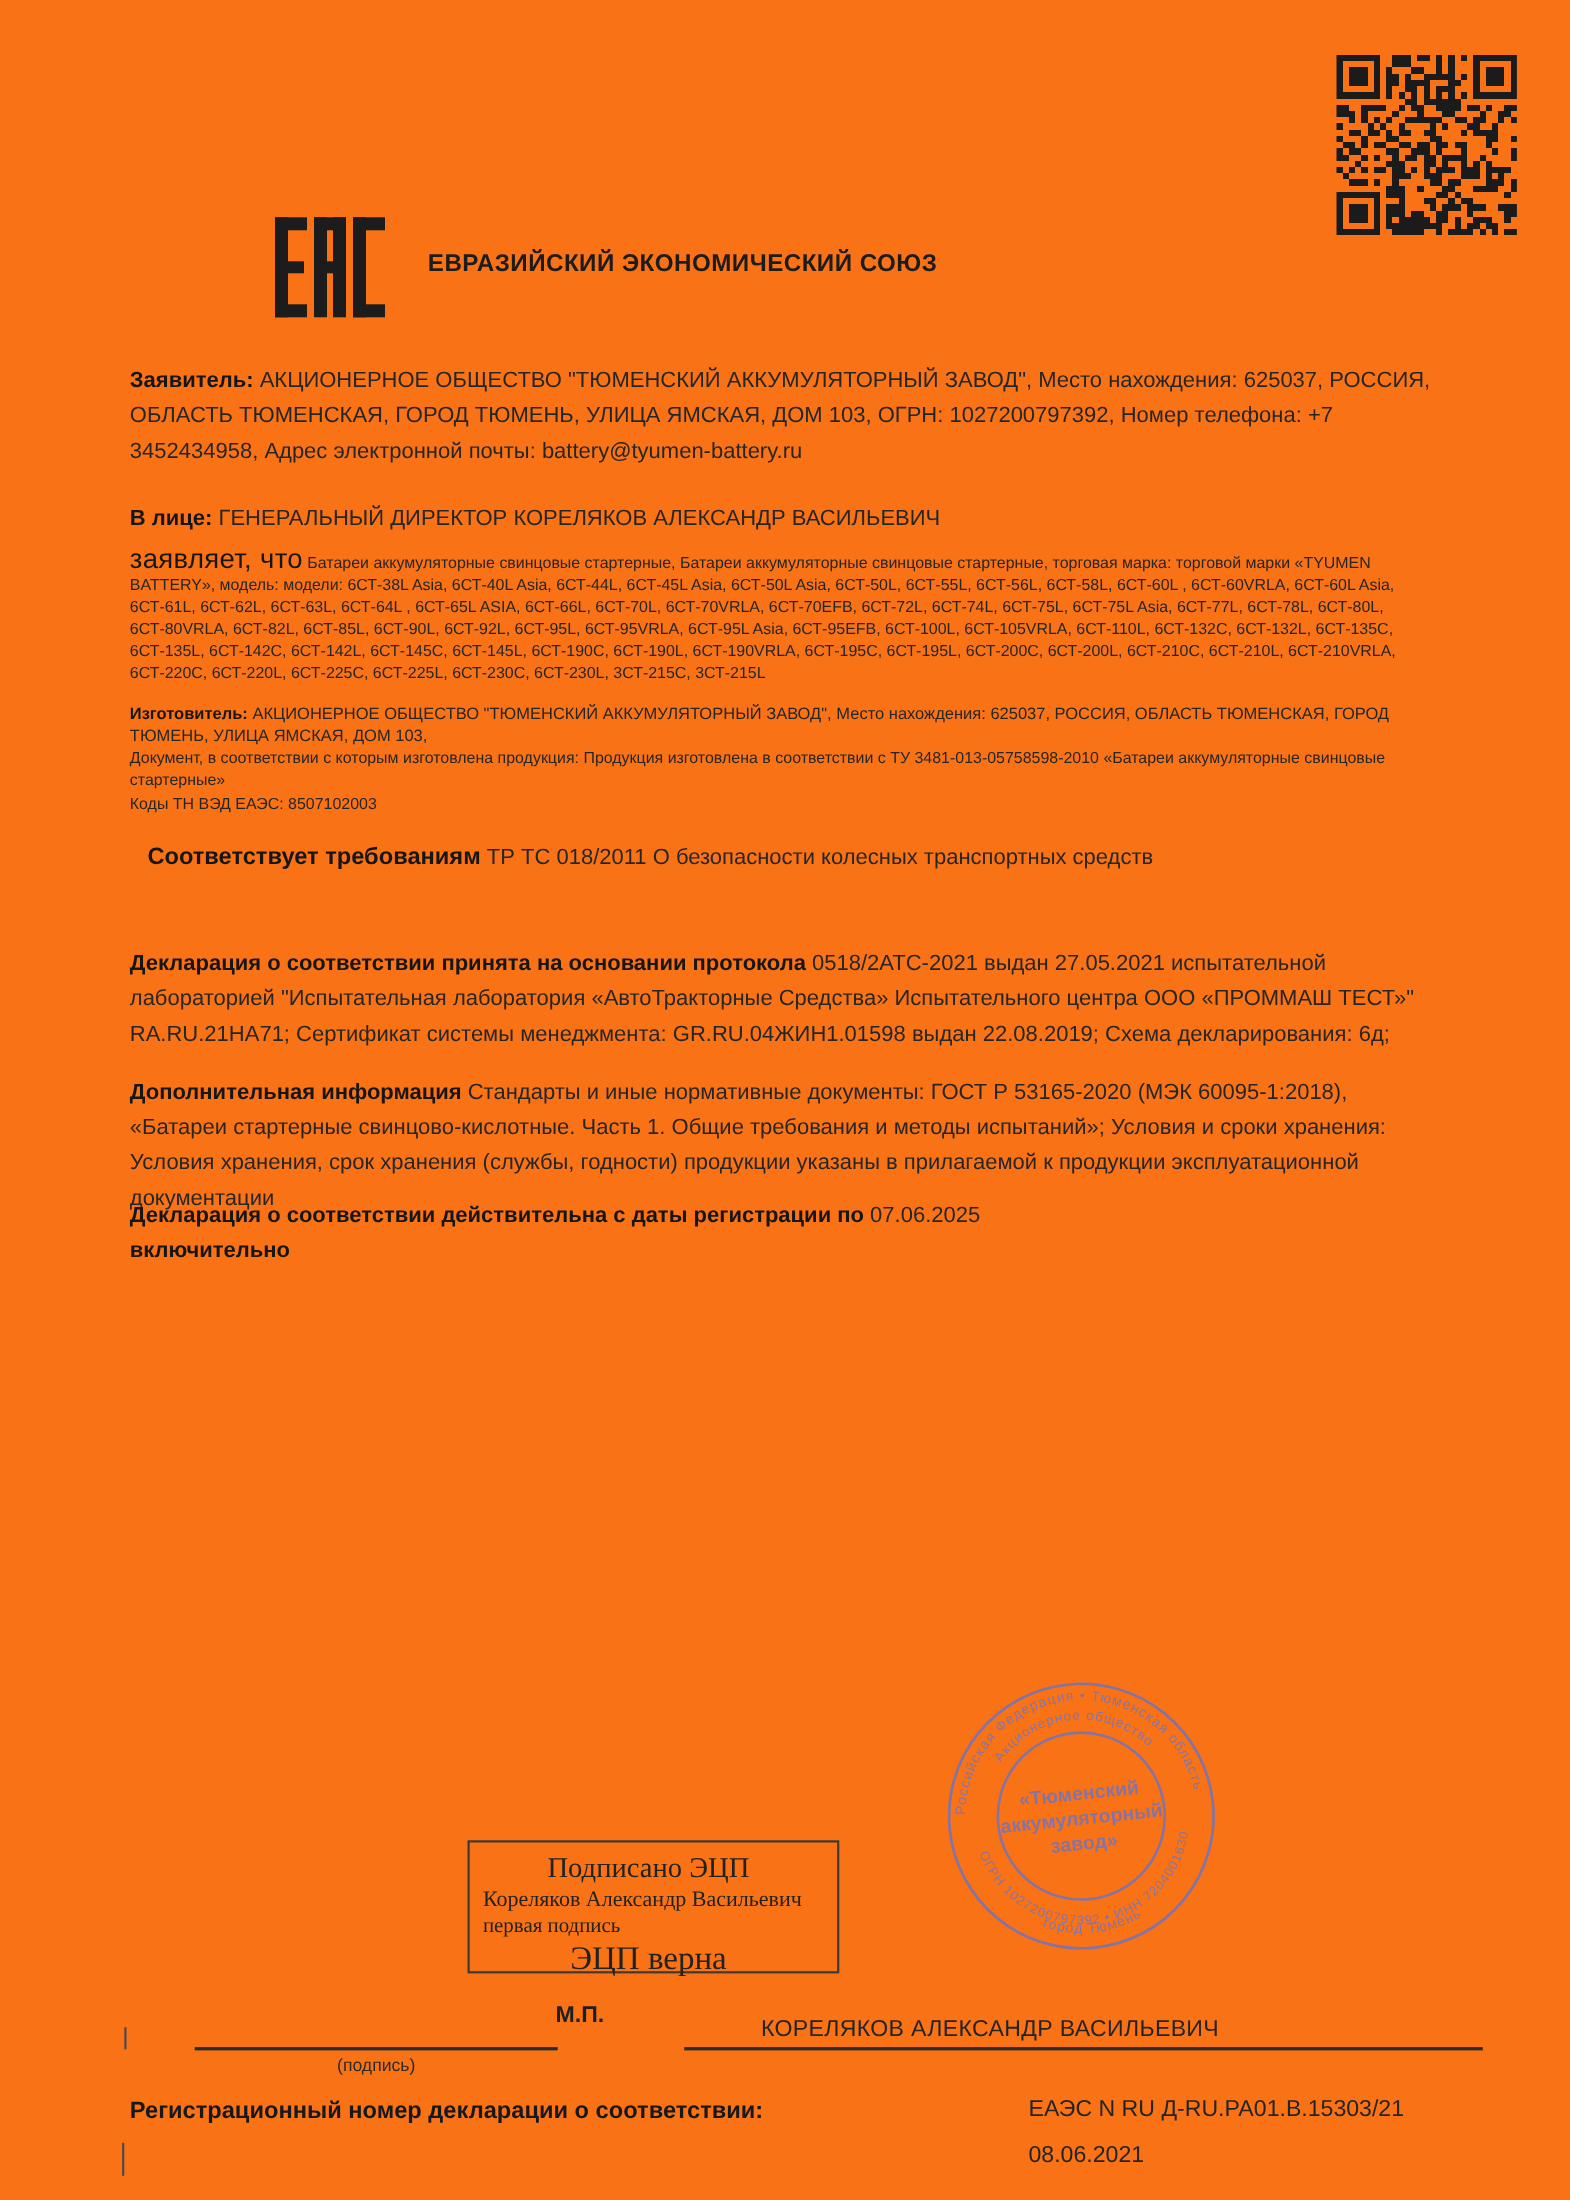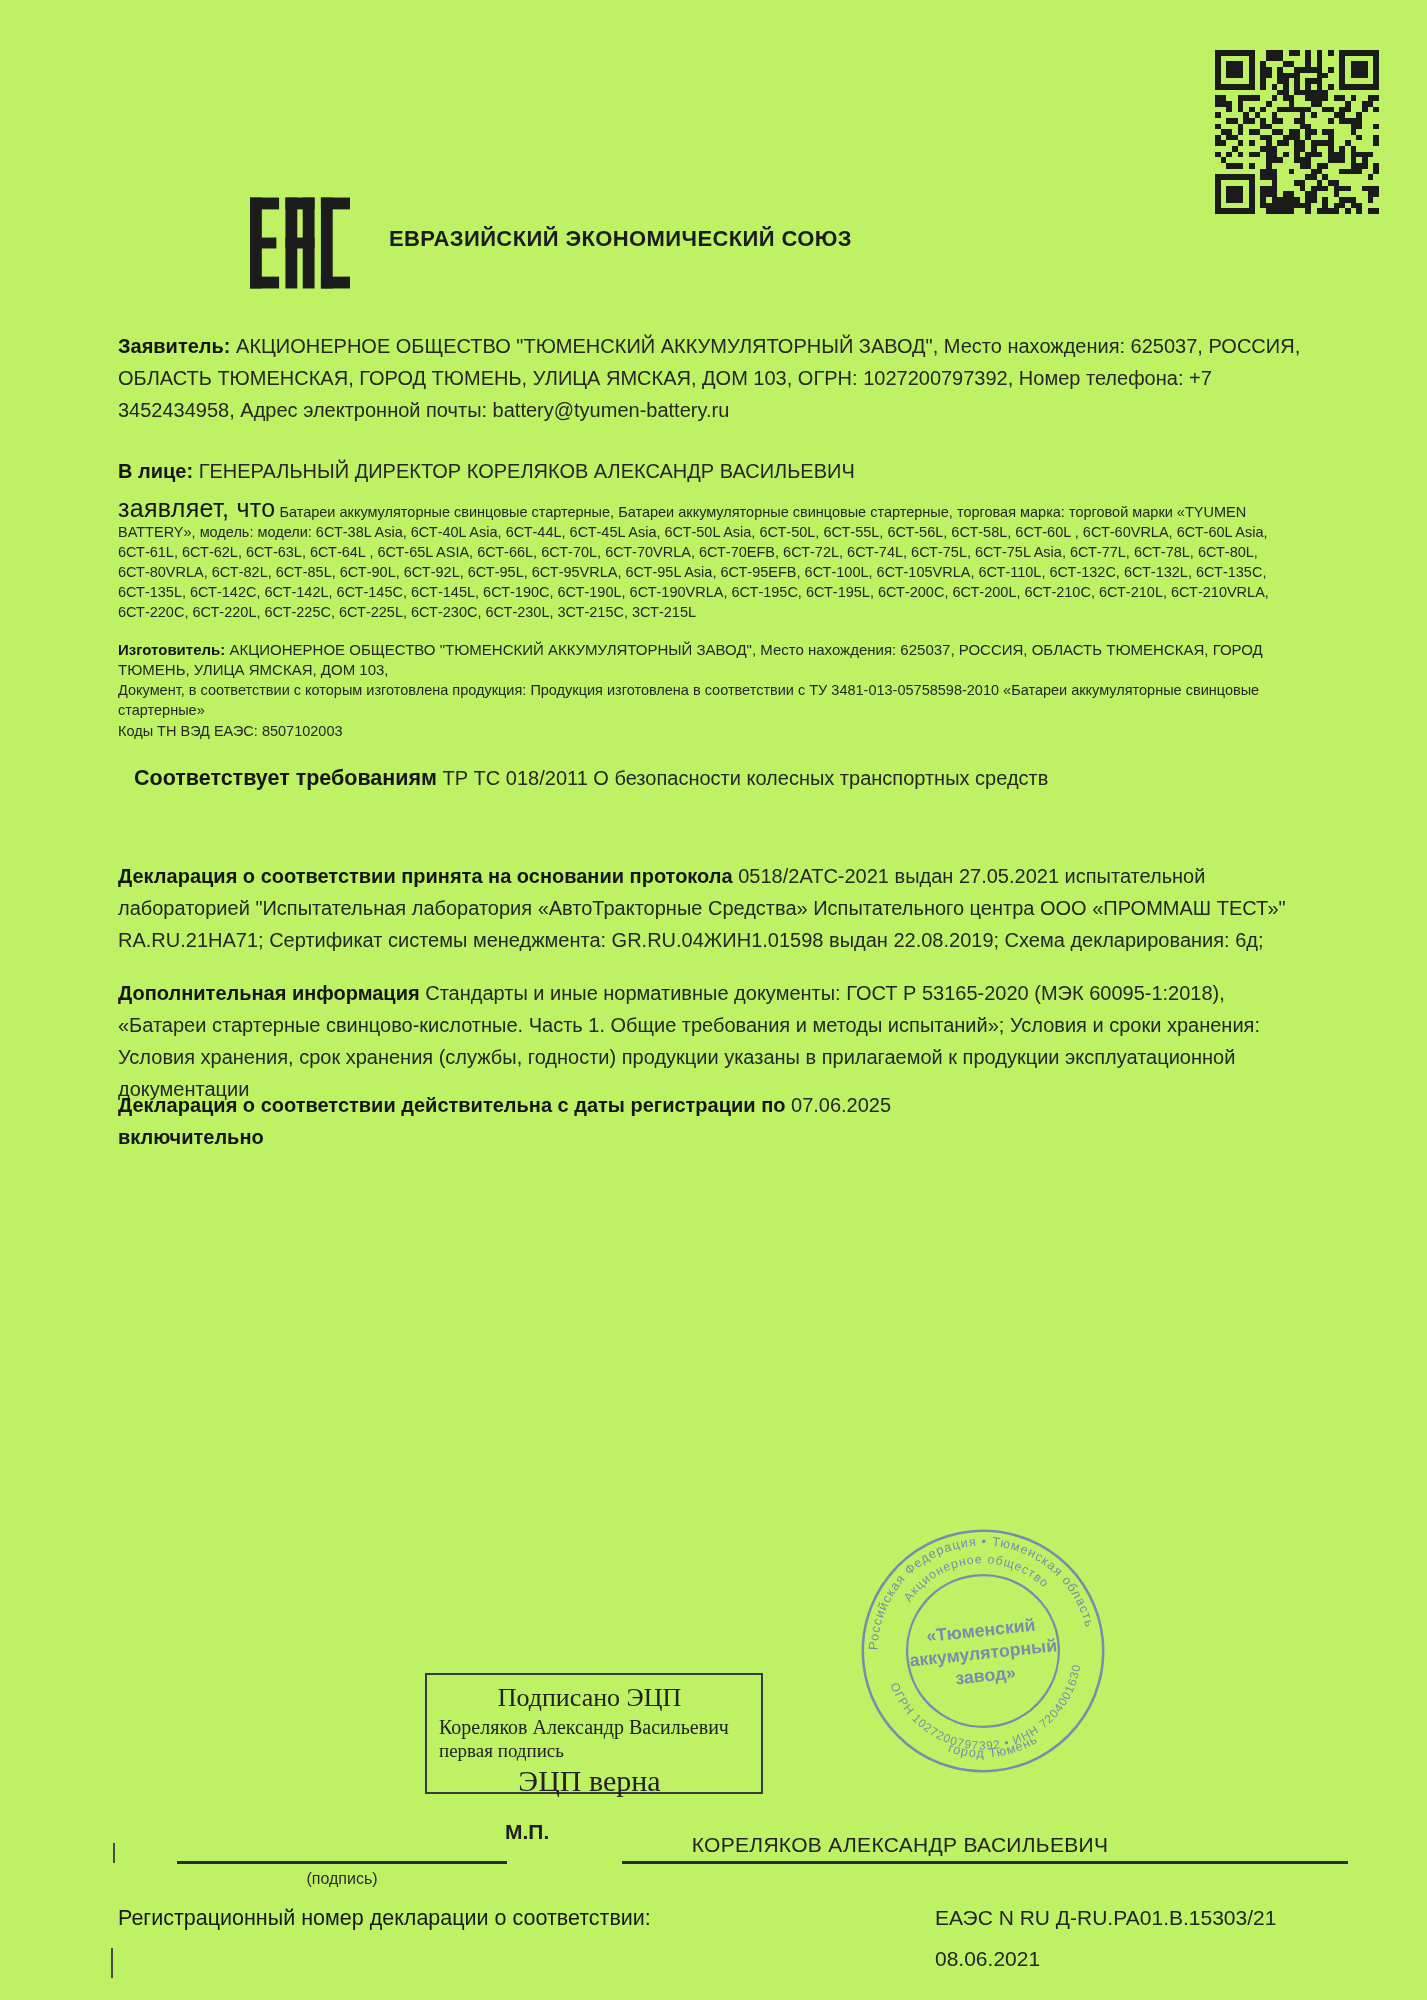--- a/index.html
+++ b/index.html
@@ -1,19 +1,19 @@
 <!DOCTYPE html>
 <html><head>
 <meta charset="utf-8">
 <style>
   * { margin:0; padding:0; box-sizing:border-box; }
   html,body { background:#ffffff; }
   .page {
     position:relative; width:1427px; height:2000px; margin:0 auto;
-    background:#bef264; overflow:hidden;
+    background:#f97316; overflow:hidden;
     font-family:"Liberation Sans", sans-serif; color:#242424;
   }
   .abs { position:absolute; }
 
   
   .eac-logo { left:250px; top:190px; width:100px; height:106px; }
   .qr { left:1215px; top:48px; width:164px; height:168px; }
   .title { left:118px; width:1005px; text-align:center; font-weight:bold; color:#1c1c1c; }
   .title1 { top:226px; font-size:22px; letter-spacing:.4px; }
   .title2 { top:272px; font-size:21px; letter-spacing:.4px; }
@@ -52,21 +52,21 @@
 
   
   .mp { left:505px; top:1820px; font-size:21px; font-weight:bold; color:#1f1f1f; }
   .fio-name { top:1833px; left:620px; width:560px; text-align:center; font-size:21px; color:#242424; letter-spacing:.3px; }
   .sig-line { top:1861px; height:3px; background:#2c2c2c; }
   .line-left  { left:177px; width:330px; }
   .line-right { left:622px; width:726px; }
   .caption { top:1870px; text-align:center; font-size:16px; color:#2b2b2b; }
   .cap-left  { left:177px; width:330px; }
   .cap-right { left:622px; width:726px; }
-  .reg-label { left:118px; font-size:21.5px; font-weight:normal; color:#181818; }
+  .reg-label { left:118px; font-size:21.5px; font-weight:bold; color:#181818; }
   .reg-value { left:935px; font-size:21px; color:#242424; }
   .r1 { top:1906px; } .r2 { top:1947px; }
 
   .artifact { width:2px; background:#4a4a4a; }
 </style>
 </head>
 <body>
 
 <div class="page">
 

